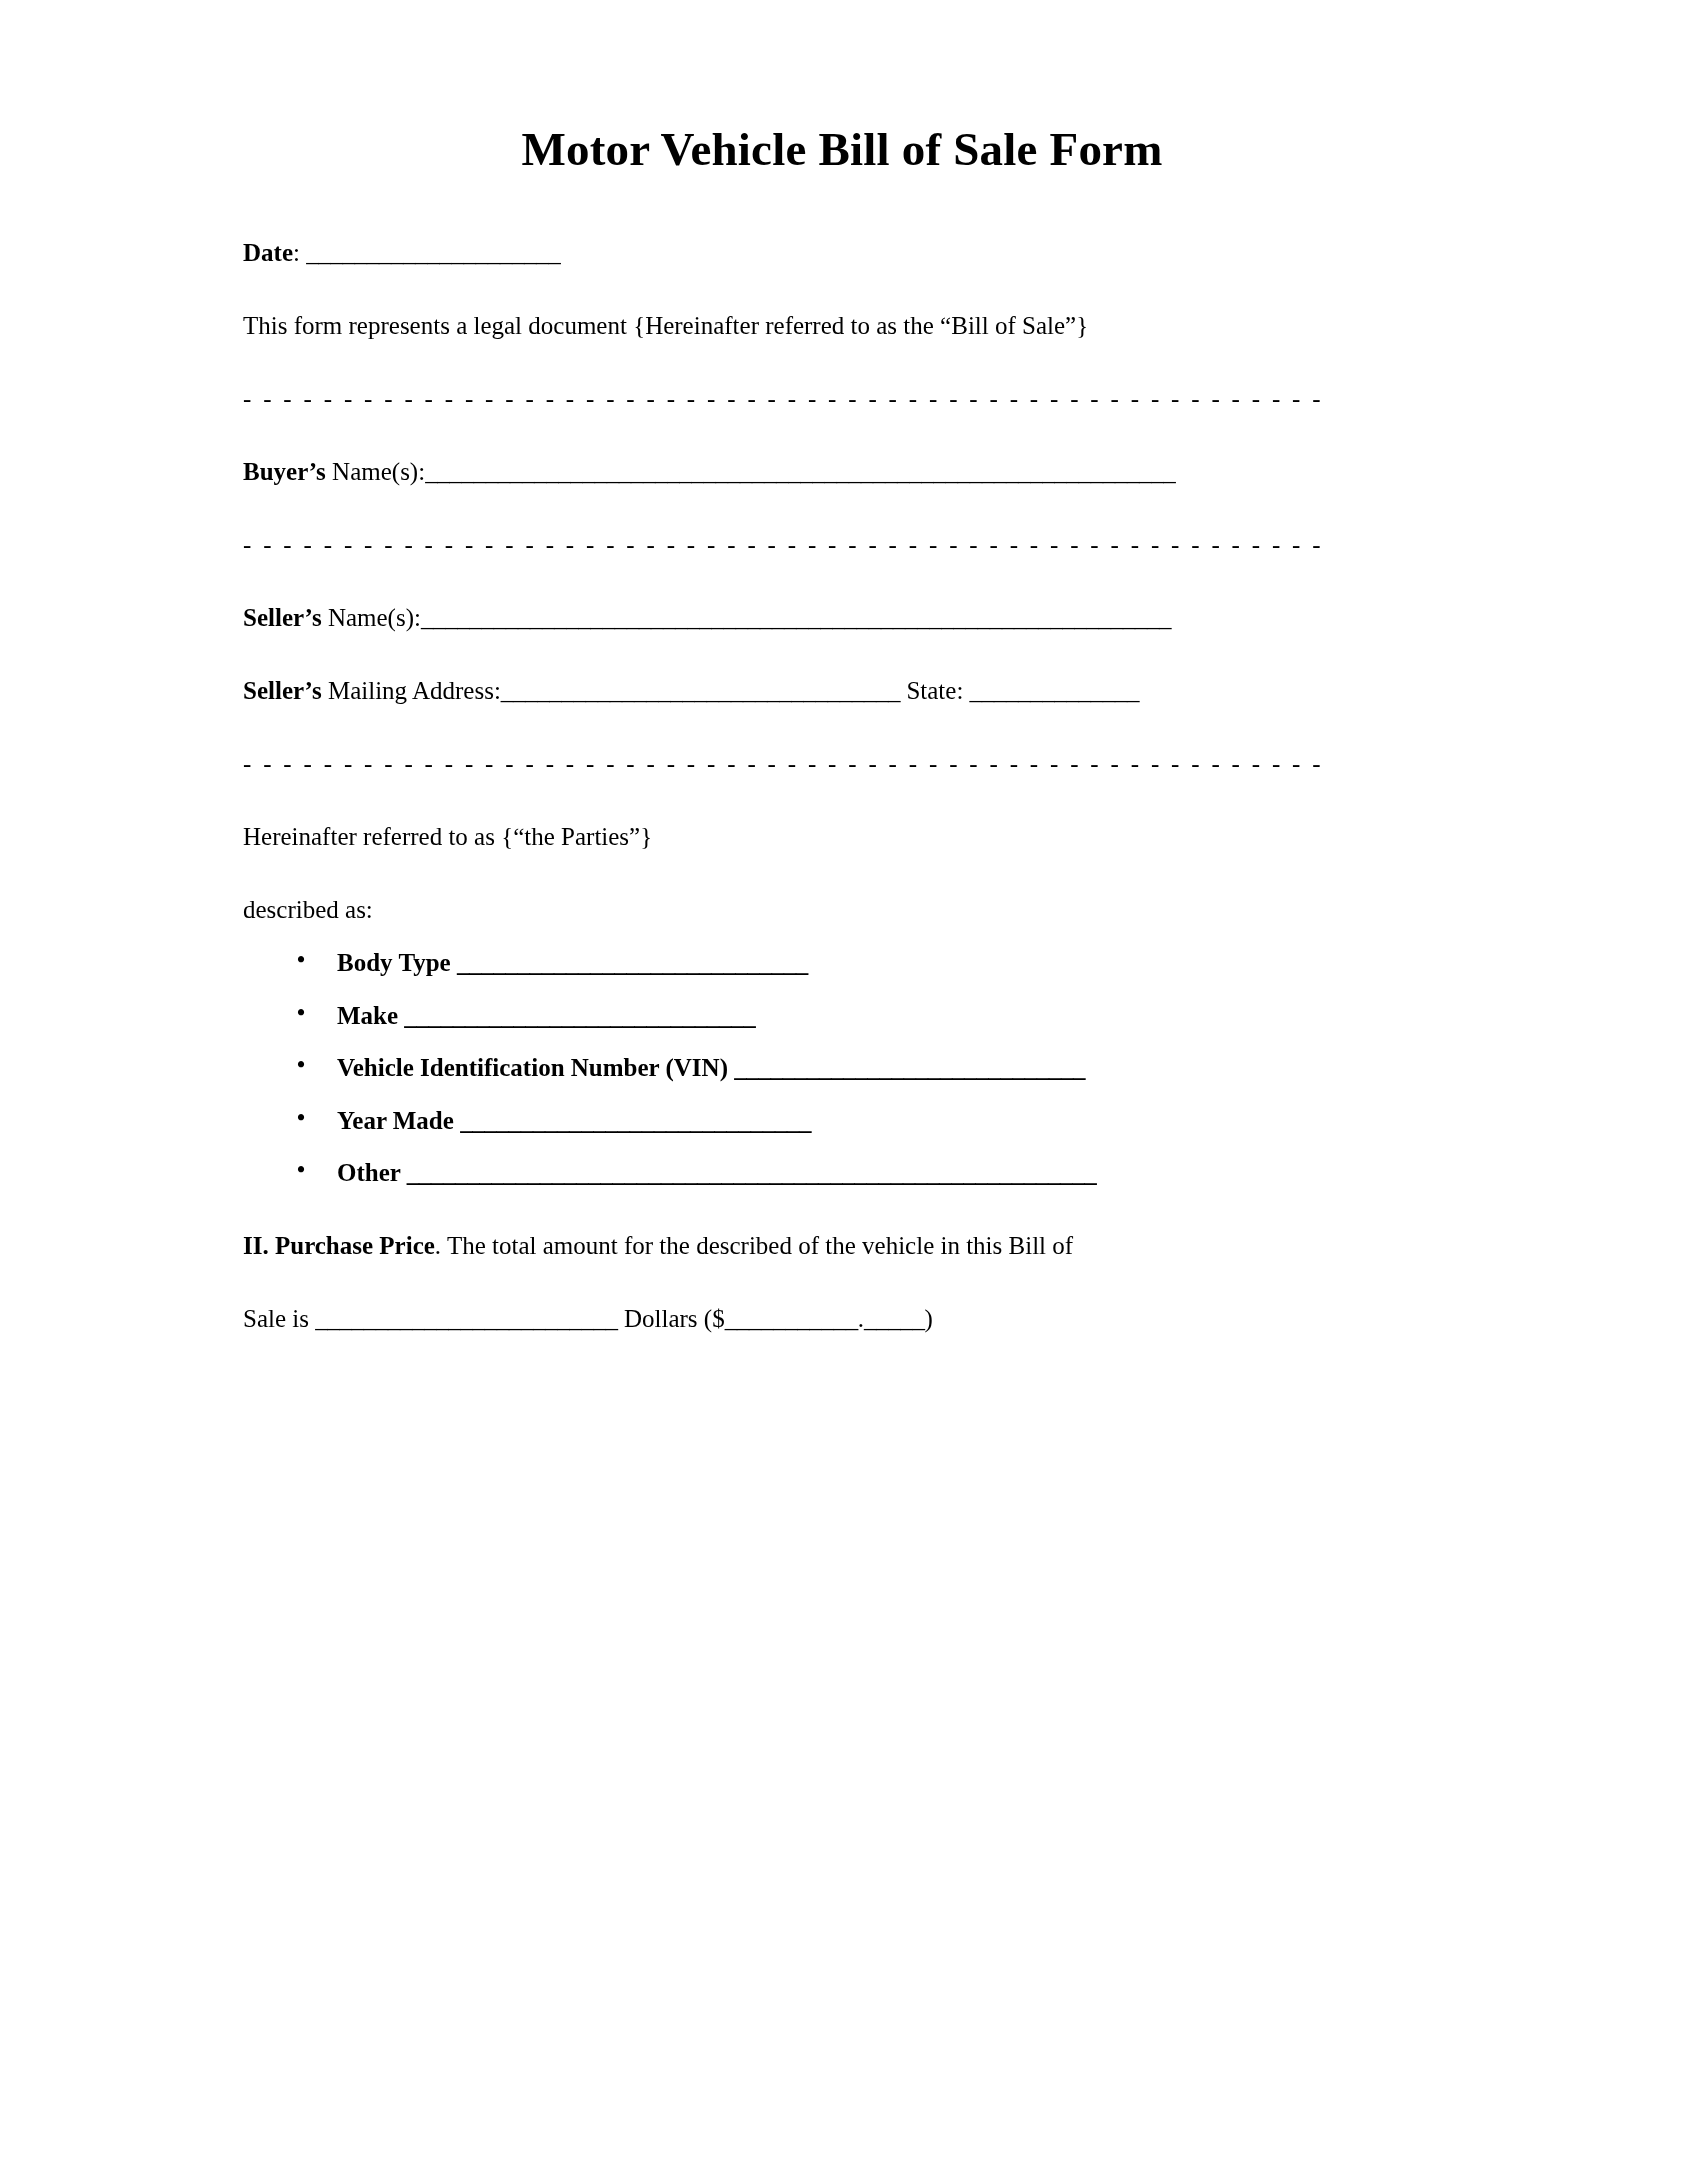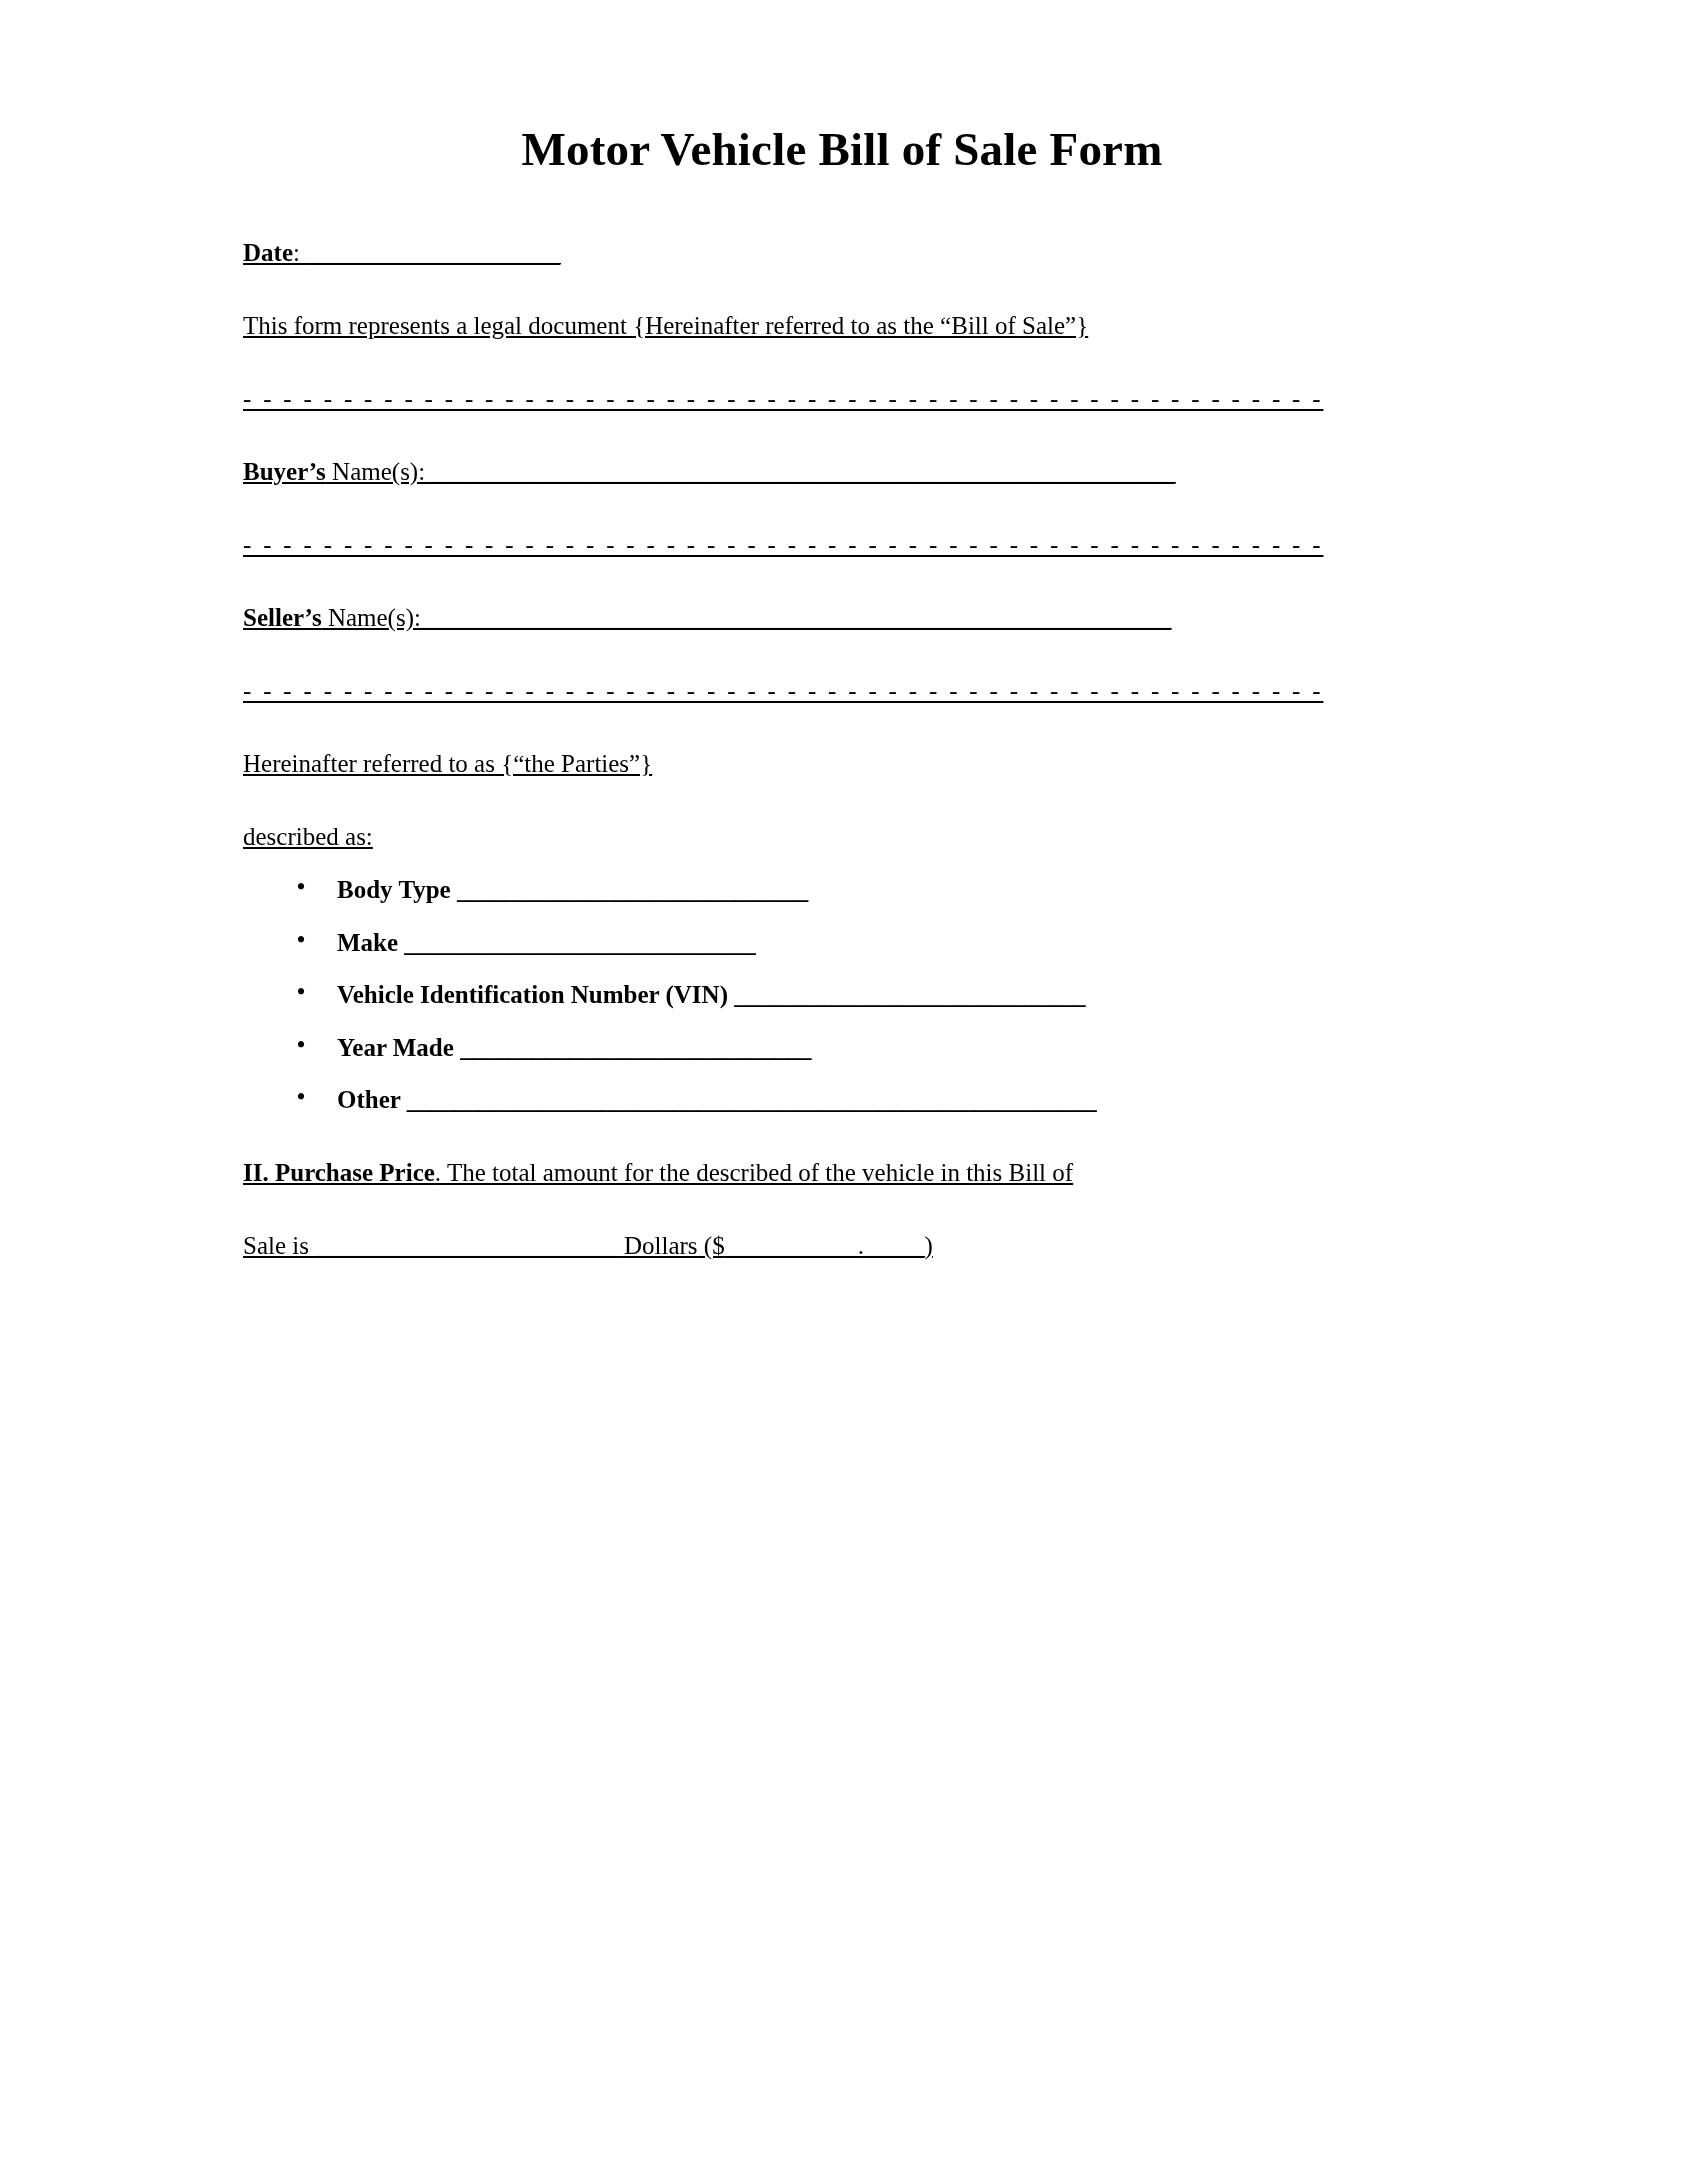--- a/index.html
+++ b/index.html
@@ -32,21 +32,20 @@
   .doc-title {
     text-align: center;
     font-size: 47px;
     font-weight: bold;
     margin-top: 122px;
     letter-spacing: 0.2px;
   }
   .blk {
     margin-top: 45px;
     font-size: 25px;
-    text-decoration: underline;
   }
   .bold {
     font-weight: bold;
   }
   .dashline {
     font-size: 25px;
     letter-spacing: 2.8px;
     white-space: nowrap;
     overflow: hidden;
     display: block;
@@ -97,20 +96,23 @@
       <span class="bold">Buyer’s</span><span> Name(s):</span><span class="fill">______________________________________________________________</span>
     </div>
 
 
     <div class="blk dashline">- - - - - - - - - - - - - - - - - - - - - - - - - - - - - - - - - - - - - - - - - - - - - - - - - - - - - -</div>
 
     <div class="blk nowrap">
       <span class="bold">Seller’s</span><span> Name(s):</span><span class="fill">______________________________________________________________</span>
     </div>
 
+    <div class="blk nowrap">
+      <span class="bold">Seller’s</span><span> Mailing Address:</span><span class="fill">_________________________________</span><span> State: </span><span class="fill">______________</span>
+    </div>
 
     <div class="blk dashline">- - - - - - - - - - - - - - - - - - - - - - - - - - - - - - - - - - - - - - - - - - - - - - - - - - - - - -</div>
 
     <div class="blk">Hereinafter referred to as {“the Parties”}</div>
 
     <div class="blk">described as:</div>
 
     <ul class="bullets">
       <li>
         <span>Body Type </span><span class="fill">_____________________________</span>

